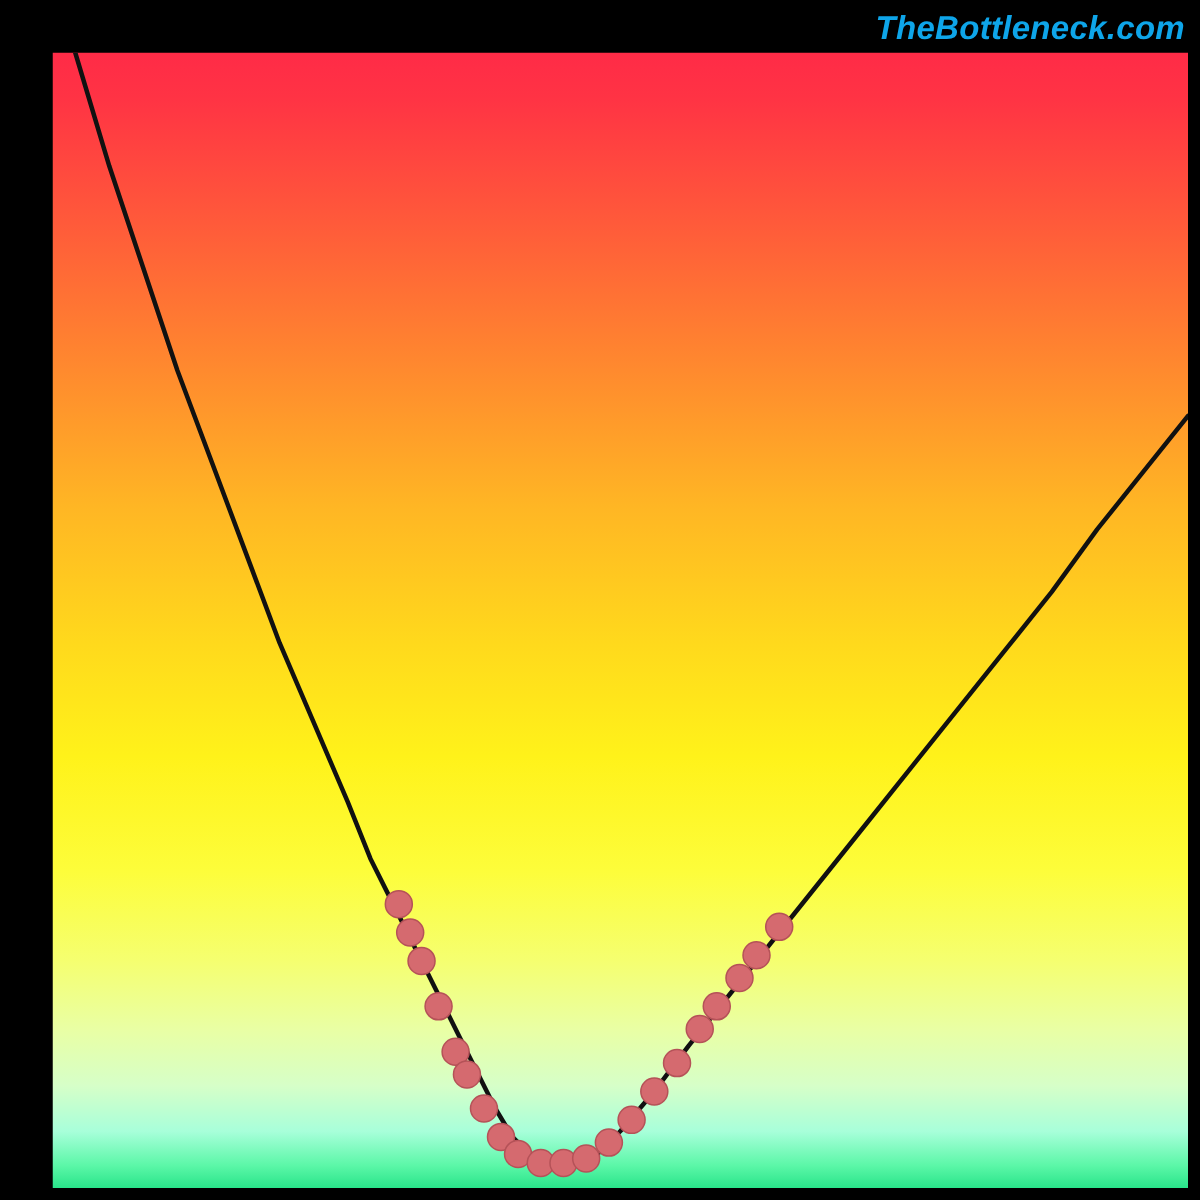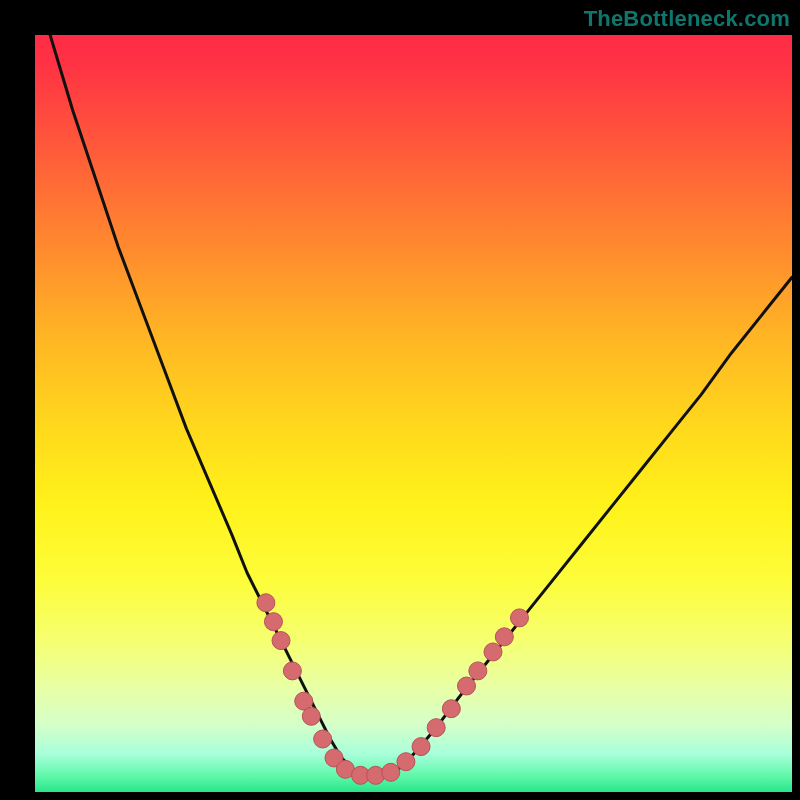--- a/index.html
+++ b/index.html
@@ -38,22 +38,23 @@
       #29e48a 100%
     );
   }
   .watermark {
     position: absolute;
     top: 6px;
     right: 10px;
     font-family: Arial, Helvetica, sans-serif;
     font-size: 22px;
     font-weight: 600;
-    color: #0f766e;
+    color: #0ea5e9;
     letter-spacing: 0.2px;
+    font-style: italic;
   }
   svg { position: absolute; left: 0; top: 0; }
 </style>
 </head>
 <body>
 
 <div class="frame">
   <div class="plot">
     <div class="gradient"></div>
     <svg id="chart-svg" width="757" height="757" viewBox="0 0 757 757">

